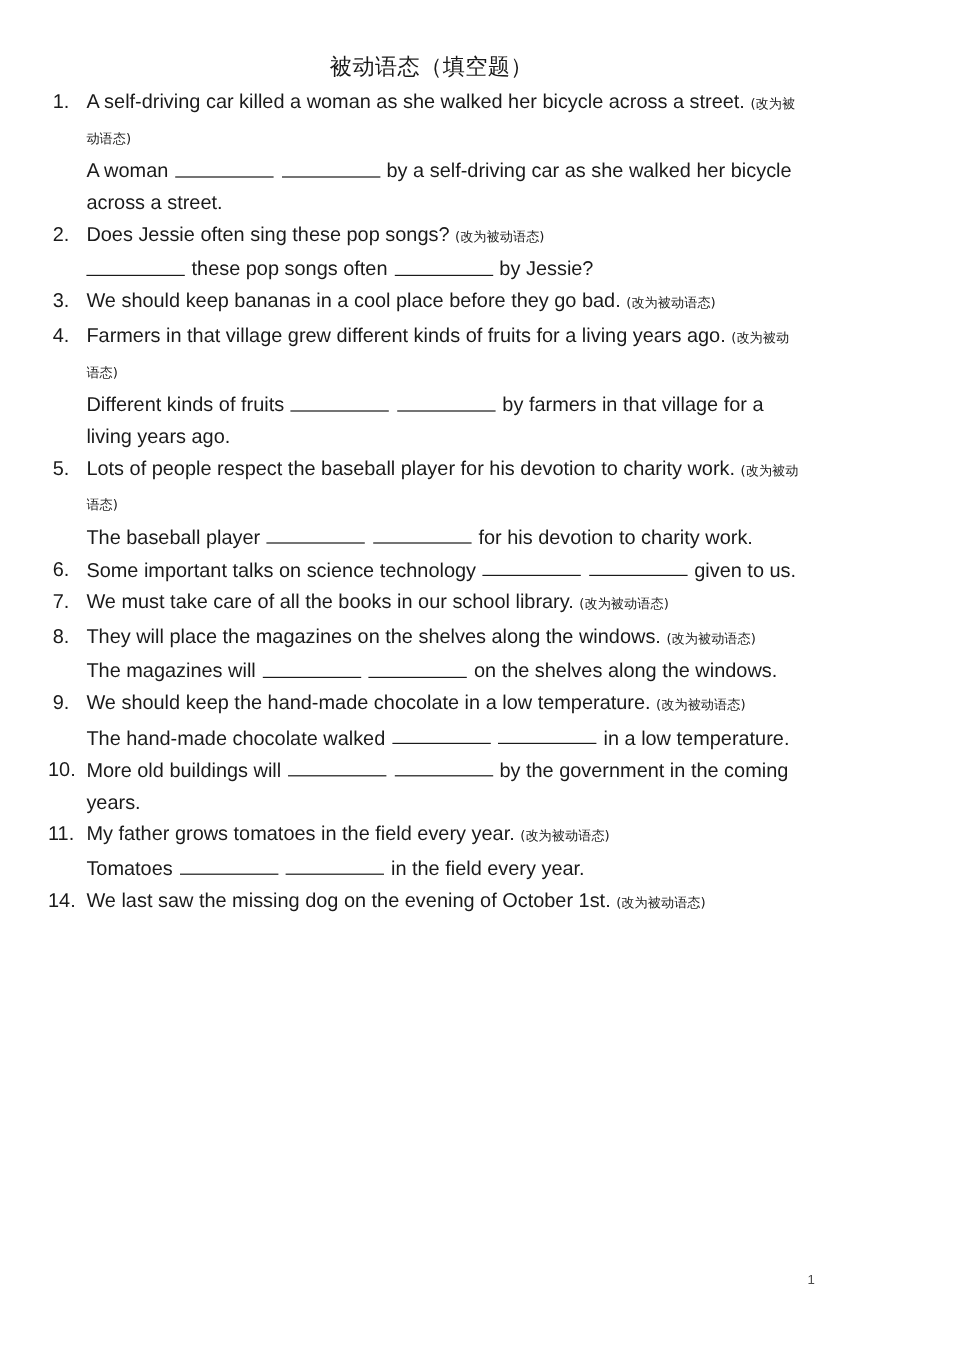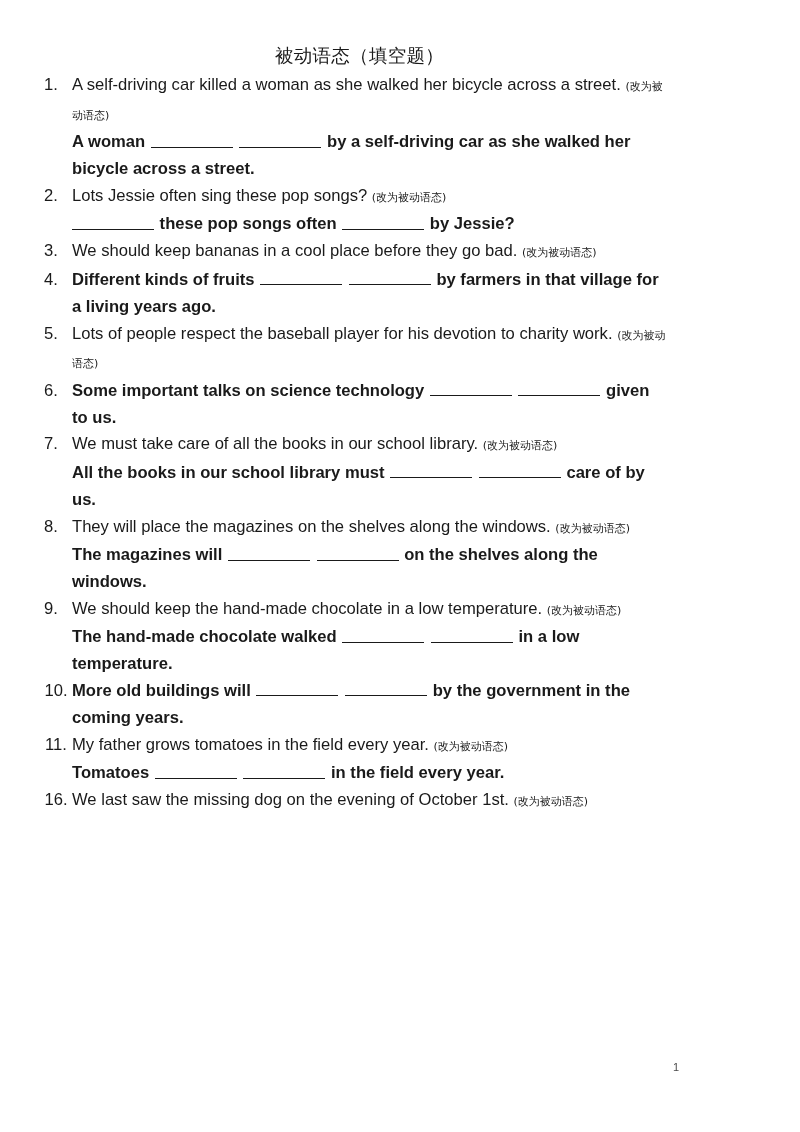--- a/index.html
+++ b/index.html
@@ -56,33 +56,31 @@
     top: 0;
     width: 28px;
     text-align: left;
     font-size: 16.6px;
     line-height: 26.6px;
     color: #1a1a1a;
   }
   .q-num.tight {
     left: 40px;
     width: 32px;
-    text-align: center;
   }
 
   .q-prompt {
     display: block;
     text-indent: 0;
     word-spacing: 0px;
   }
 
   .q-answer {
     display: block;
     padding-left: 0;
-    font-weight: bold;
   }
 
   
   .blank {
     display: inline-block;
     width: 82px;
     border-bottom: 1.6px solid #1a1a1a;
     vertical-align: baseline;
     height: 1.05em;
     margin: 0 1px;
@@ -113,43 +111,44 @@
   <div class="doc-title">被动语态（填空题）</div>
 
   <ol class="q-list" id="question-list">
       <li class="q-item">
         <span class="q-num">1.</span>
         <span class="q-prompt"><span>A self-driving car killed a woman as she walked her bicycle across a street. </span><span class="cjk">(改为被动语态)</span></span>
         <span class="q-answer"><span>A woman </span><span class="blank"></span><span> </span><span class="blank"></span><span> by a self-driving car as she walked her bicycle across a street.</span></span>
       </li>
       <li class="q-item">
         <span class="q-num">2.</span>
-        <span class="q-prompt"><span>Lots Jessie often sing these pop songs? </span><span class="cjk">(改为被动语态)</span></span>
+        <span class="q-prompt"><span>Does Jessie often sing these pop songs? </span><span class="cjk">(改为被动语态)</span></span>
         <span class="q-answer"><span></span><span class="blank lead"></span><span> these pop songs often </span><span class="blank"></span><span> by Jessie?</span></span>
       </li>
       <li class="q-item">
         <span class="q-num">3.</span>
         <span class="q-prompt"><span>We should keep bananas in a cool place before they go bad. </span><span class="cjk">(改为被动语态)</span></span>
       </li>
       <li class="q-item">
         <span class="q-num">4.</span>
+        <span class="q-prompt"><span>Farmers in that village grew different kinds of fruits for a living years ago. </span><span class="cjk">(改为被动语态)</span></span>
         <span class="q-answer"><span>Different kinds of fruits </span><span class="blank"></span><span> </span><span class="blank"></span><span> by farmers in that village for a living years ago.</span></span>
       </li>
       <li class="q-item">
         <span class="q-num">5.</span>
         <span class="q-prompt"><span>Lots of people respect the baseball player for his devotion to charity work. </span><span class="cjk">(改为被动语态)</span></span>
+        <span class="q-answer"><span>The baseball player </span><span class="blank"></span><span> </span><span class="blank"></span><span> for his devotion to charity work.</span></span>
       </li>
       <li class="q-item">
         <span class="q-num">6.</span>
         <span class="q-answer"><span>Some important talks on science technology </span><span class="blank"></span><span> </span><span class="blank"></span><span> given to us.</span></span>
       </li>
       <li class="q-item">
         <span class="q-num">7.</span>
         <span class="q-prompt"><span>We must take care of all the books in our school library. </span><span class="cjk">(改为被动语态)</span></span>
-        <span class="q-answer"><span>All the books in our school library must </span><span class="blank"></span><span> </span><span class="blank"></span><span> care of by us.</span></span>
       </li>
       <li class="q-item">
         <span class="q-num">8.</span>
         <span class="q-prompt"><span>They will place the magazines on the shelves along the windows. </span><span class="cjk">(改为被动语态)</span></span>
         <span class="q-answer"><span>The magazines will </span><span class="blank"></span><span> </span><span class="blank"></span><span> on the shelves along the windows.</span></span>
       </li>
       <li class="q-item">
         <span class="q-num">9.</span>
         <span class="q-prompt"><span>We should keep the hand-made chocolate in a low temperature. </span><span class="cjk">(改为被动语态)</span></span>
         <span class="q-answer"><span>The hand-made chocolate walked </span><span class="blank"></span><span> </span><span class="blank"></span><span> in a low temperature.</span></span>
@@ -157,20 +156,20 @@
       <li class="q-item">
         <span class="q-num tight">10.</span>
         <span class="q-answer"><span>More old buildings will </span><span class="blank"></span><span> </span><span class="blank"></span><span> by the government in the coming years.</span></span>
       </li>
       <li class="q-item">
         <span class="q-num tight">11.</span>
         <span class="q-prompt"><span>My father grows tomatoes in the field every year. </span><span class="cjk">(改为被动语态)</span></span>
         <span class="q-answer"><span>Tomatoes </span><span class="blank"></span><span> </span><span class="blank"></span><span> in the field every year.</span></span>
       </li>
       <li class="q-item">
-        <span class="q-num tight">16.</span>
+        <span class="q-num tight">14.</span>
         <span class="q-prompt"><span>We last saw the missing dog on the evening of October 1st. </span><span class="cjk">(改为被动语态)</span></span>
       </li>
     </ol>
 
   <div class="page-number">1</div>
 
 </div>
 
 </body></html>

